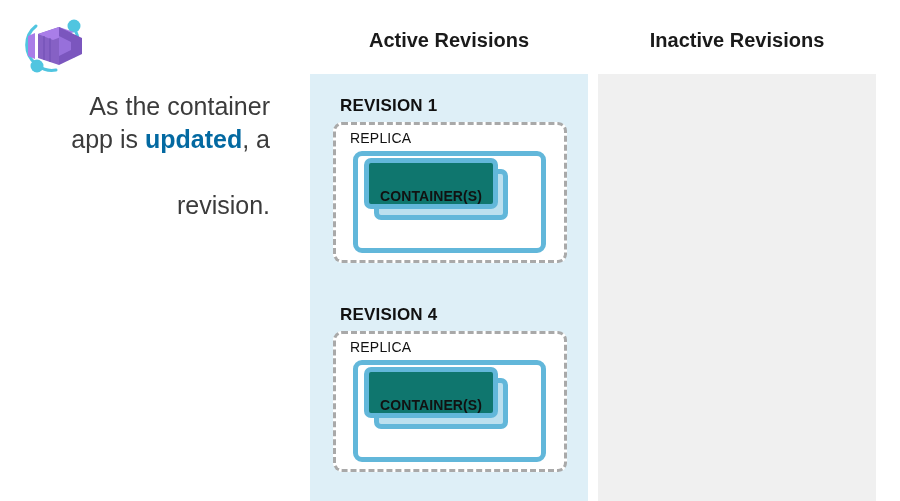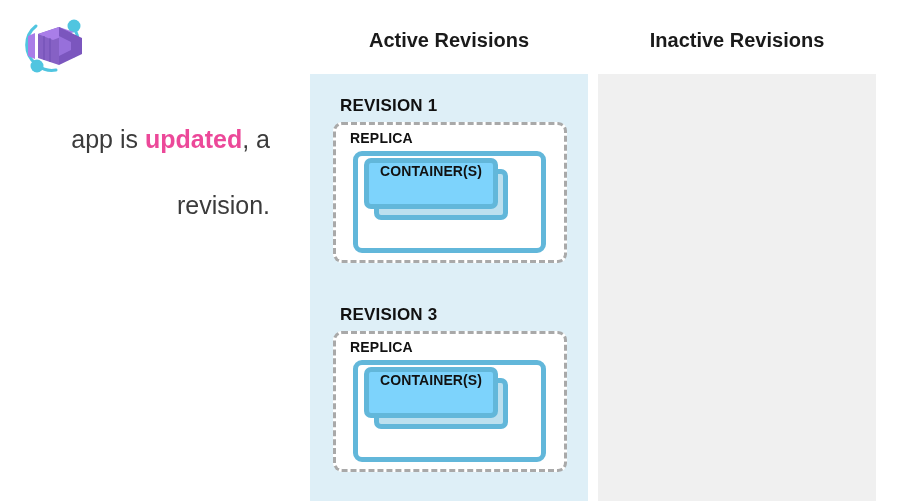--- a/index.html
+++ b/index.html
@@ -33,21 +33,21 @@
     position: absolute;
     left: 20px;
     top: 90px;
     width: 250px;
     text-align: right;
     font-size: 25px;
     line-height: 33px;
     color: #3b3b3b;
     font-weight: 400;
   }
-  .caption b { font-weight: 700; color: #ec4899; }
+  .caption b { font-weight: 700; color: #0369a1; }
 
   
   .col-head {
     position: absolute;
     font-size: 20px;
     font-weight: 700;
     color: #1a1a1a;
     text-align: center;
     white-space: nowrap;
   }
@@ -93,21 +93,21 @@
     background: #ffffff;
     border: 3px dashed #A9A9A9;
     border-radius: 9px;
   }
 
   .replica-label {
     position: absolute;
     left: 14px;
     top: 5px;
     font-size: 14px;
-    font-weight: 700;
+    font-weight: 400;
     color: #111111;
     letter-spacing: 0.2px;
     white-space: nowrap;
   }
 
   
   .replica-body {
     position: absolute;
     left: 17px;
     top: 26px;
@@ -129,26 +129,26 @@
     border: 5px solid #62B7DA;
     border-radius: 7px;
     z-index: 1;
   }
   .container-front {
     position: absolute;
     left: 28px;
     top: 33px;
     width: 134px;
     height: 51px;
-    background: #7dd3fc;
+    background: #0f766e;
     border: 5px solid #62B7DA;
     border-radius: 7px;
     z-index: 2;
     display: flex;
-    align-items: flex-start;
+    align-items: flex-end;
     justify-content: center;
   }
   .container-front .container-label {
     font-size: 14px;
     font-weight: 700;
     color: #111111;
     letter-spacing: 0.1px;
     white-space: nowrap;
   }
 </style>
@@ -176,21 +176,21 @@
       <path d="M43 15 L66 26 L66 42 L43 53 Z" fill="#7B56BE"></path>
 
       <path d="M43 24 L55 30 L55 38 L43 44 Z" fill="#9770DB"></path>
 
       <path d="M28 24 L28 48" stroke="#6B4CB0" stroke-width="1.5" fill="none" opacity="0.6"></path>
       <path d="M34 26 L34 50" stroke="#6B4CB0" stroke-width="1.5" fill="none" opacity="0.6"></path>
     </svg>
   </div>
 
   <div class="caption">
-    <br>
+    <span>As the container</span><br>
     <span>app is </span><b>updated</b><span>, a</span><br>
     <br>
     <span>revision.</span>
   </div>
 
   <div class="col-head active">Active Revisions</div>
   <div class="col-head inactive">Inactive Revisions</div>
 
   <div class="panel active">
 
@@ -203,21 +203,21 @@
         <div class="replica-body"></div>
 
         <div class="container-back"></div>
         <div class="container-front">
           <span class="container-label">CONTAINER(S)</span>
         </div>
       </div>
     </div>
 
     <div class="revision r2">
-      <div class="revision-label">REVISION 3</div>
+      <div class="revision-label">REVISION 4</div>
 
       <div class="replica">
         <div class="replica-label">REPLICA</div>
 
         <div class="replica-body"></div>
 
         <div class="container-back"></div>
         <div class="container-front">
           <span class="container-label">CONTAINER(S)</span>
         </div>

